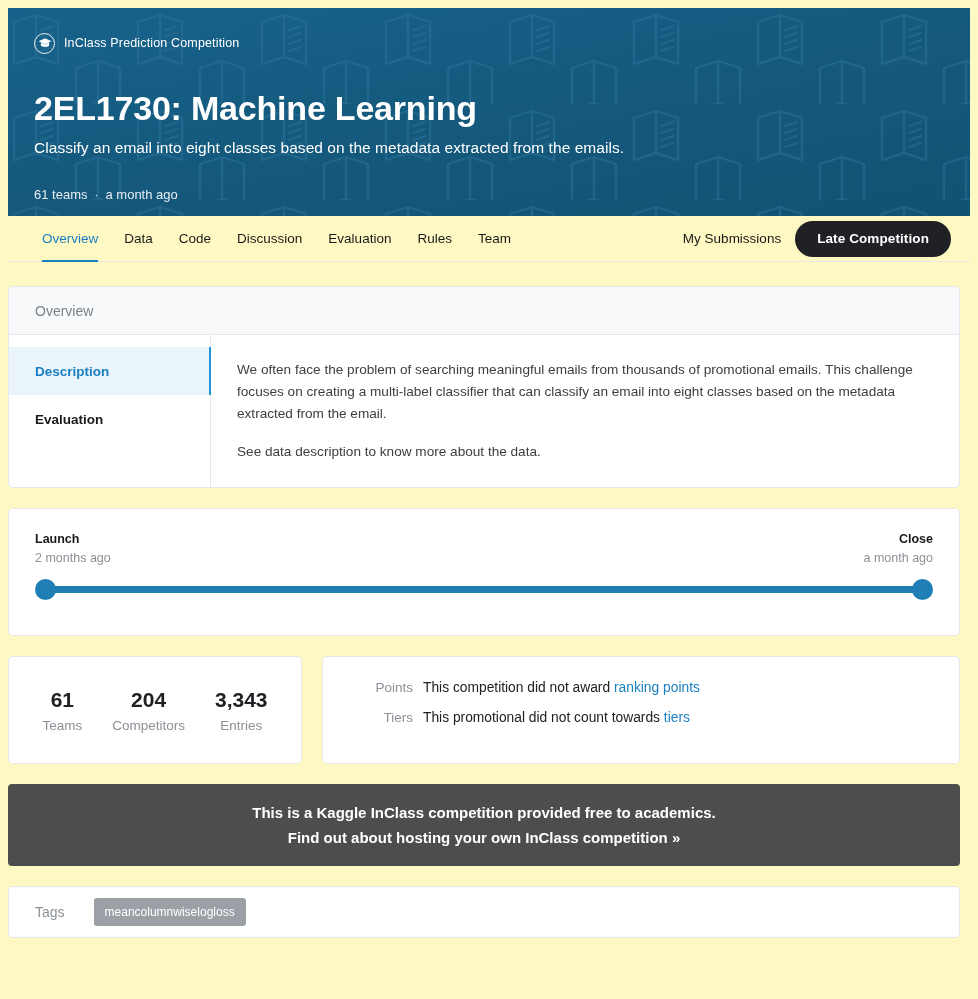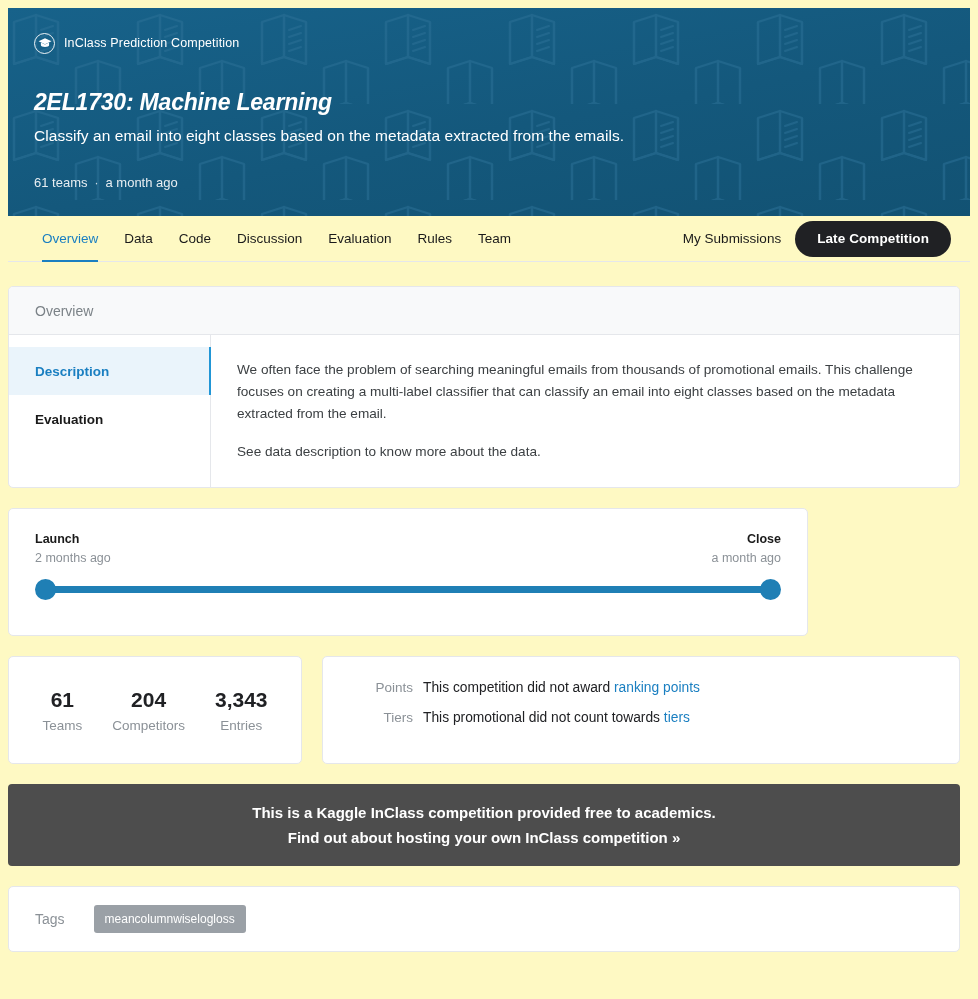--- a/index.html
+++ b/index.html
@@ -53,26 +53,25 @@
   }
   .cap-circle svg { display:block; }
   .badge-text {
     font-size: 12.5px;
     color: #ffffff;
     letter-spacing: .15px;
   }
 
   .hero-title {
     margin-top: 36px;
-    font-size: 23px;
+    font-size: 34px;
     font-weight: bold;
     color: #ffffff;
     letter-spacing: -0.2px;
     line-height: 1.1;
-    font-style: italic;
   }
   .hero-sub {
     margin-top: 12px;
     font-size: 15.5px;
     color: #ffffff;
     font-weight: 500;
     letter-spacing: .05px;
   }
   .hero-meta {
     margin-top: 30px;
@@ -197,21 +196,21 @@
   .ov-content p {
     font-size: 13.6px;
     line-height: 1.62;
     color: #3c4043;
   }
   .ov-content p + p { margin-top: 16px; }
 
   
   .timeline-card {
     margin-top: 20px;
-    width: 800px;
+    width: 952px;
     height: 128px;
     padding: 23px 26px 0 26px;
   }
   .tl-labels {
     display: flex;
     justify-content: space-between;
     align-items: baseline;
   }
   .tl-label {
     font-size: 12.5px;
@@ -329,21 +328,21 @@
     color: #ffffff;
     font-size: 15px;
     font-weight: bold;
     cursor: pointer;
   }
 
   
   .tags-card {
     margin-top: 20px;
     width: 952px;
-    height: 66px;
+    height: 52px;
     display: flex;
     align-items: center;
     padding-left: 26px;
     gap: 29px;
   }
   .tags-label {
     font-size: 14px;
     color: #8b9197;
   }
   .tag-chip {

